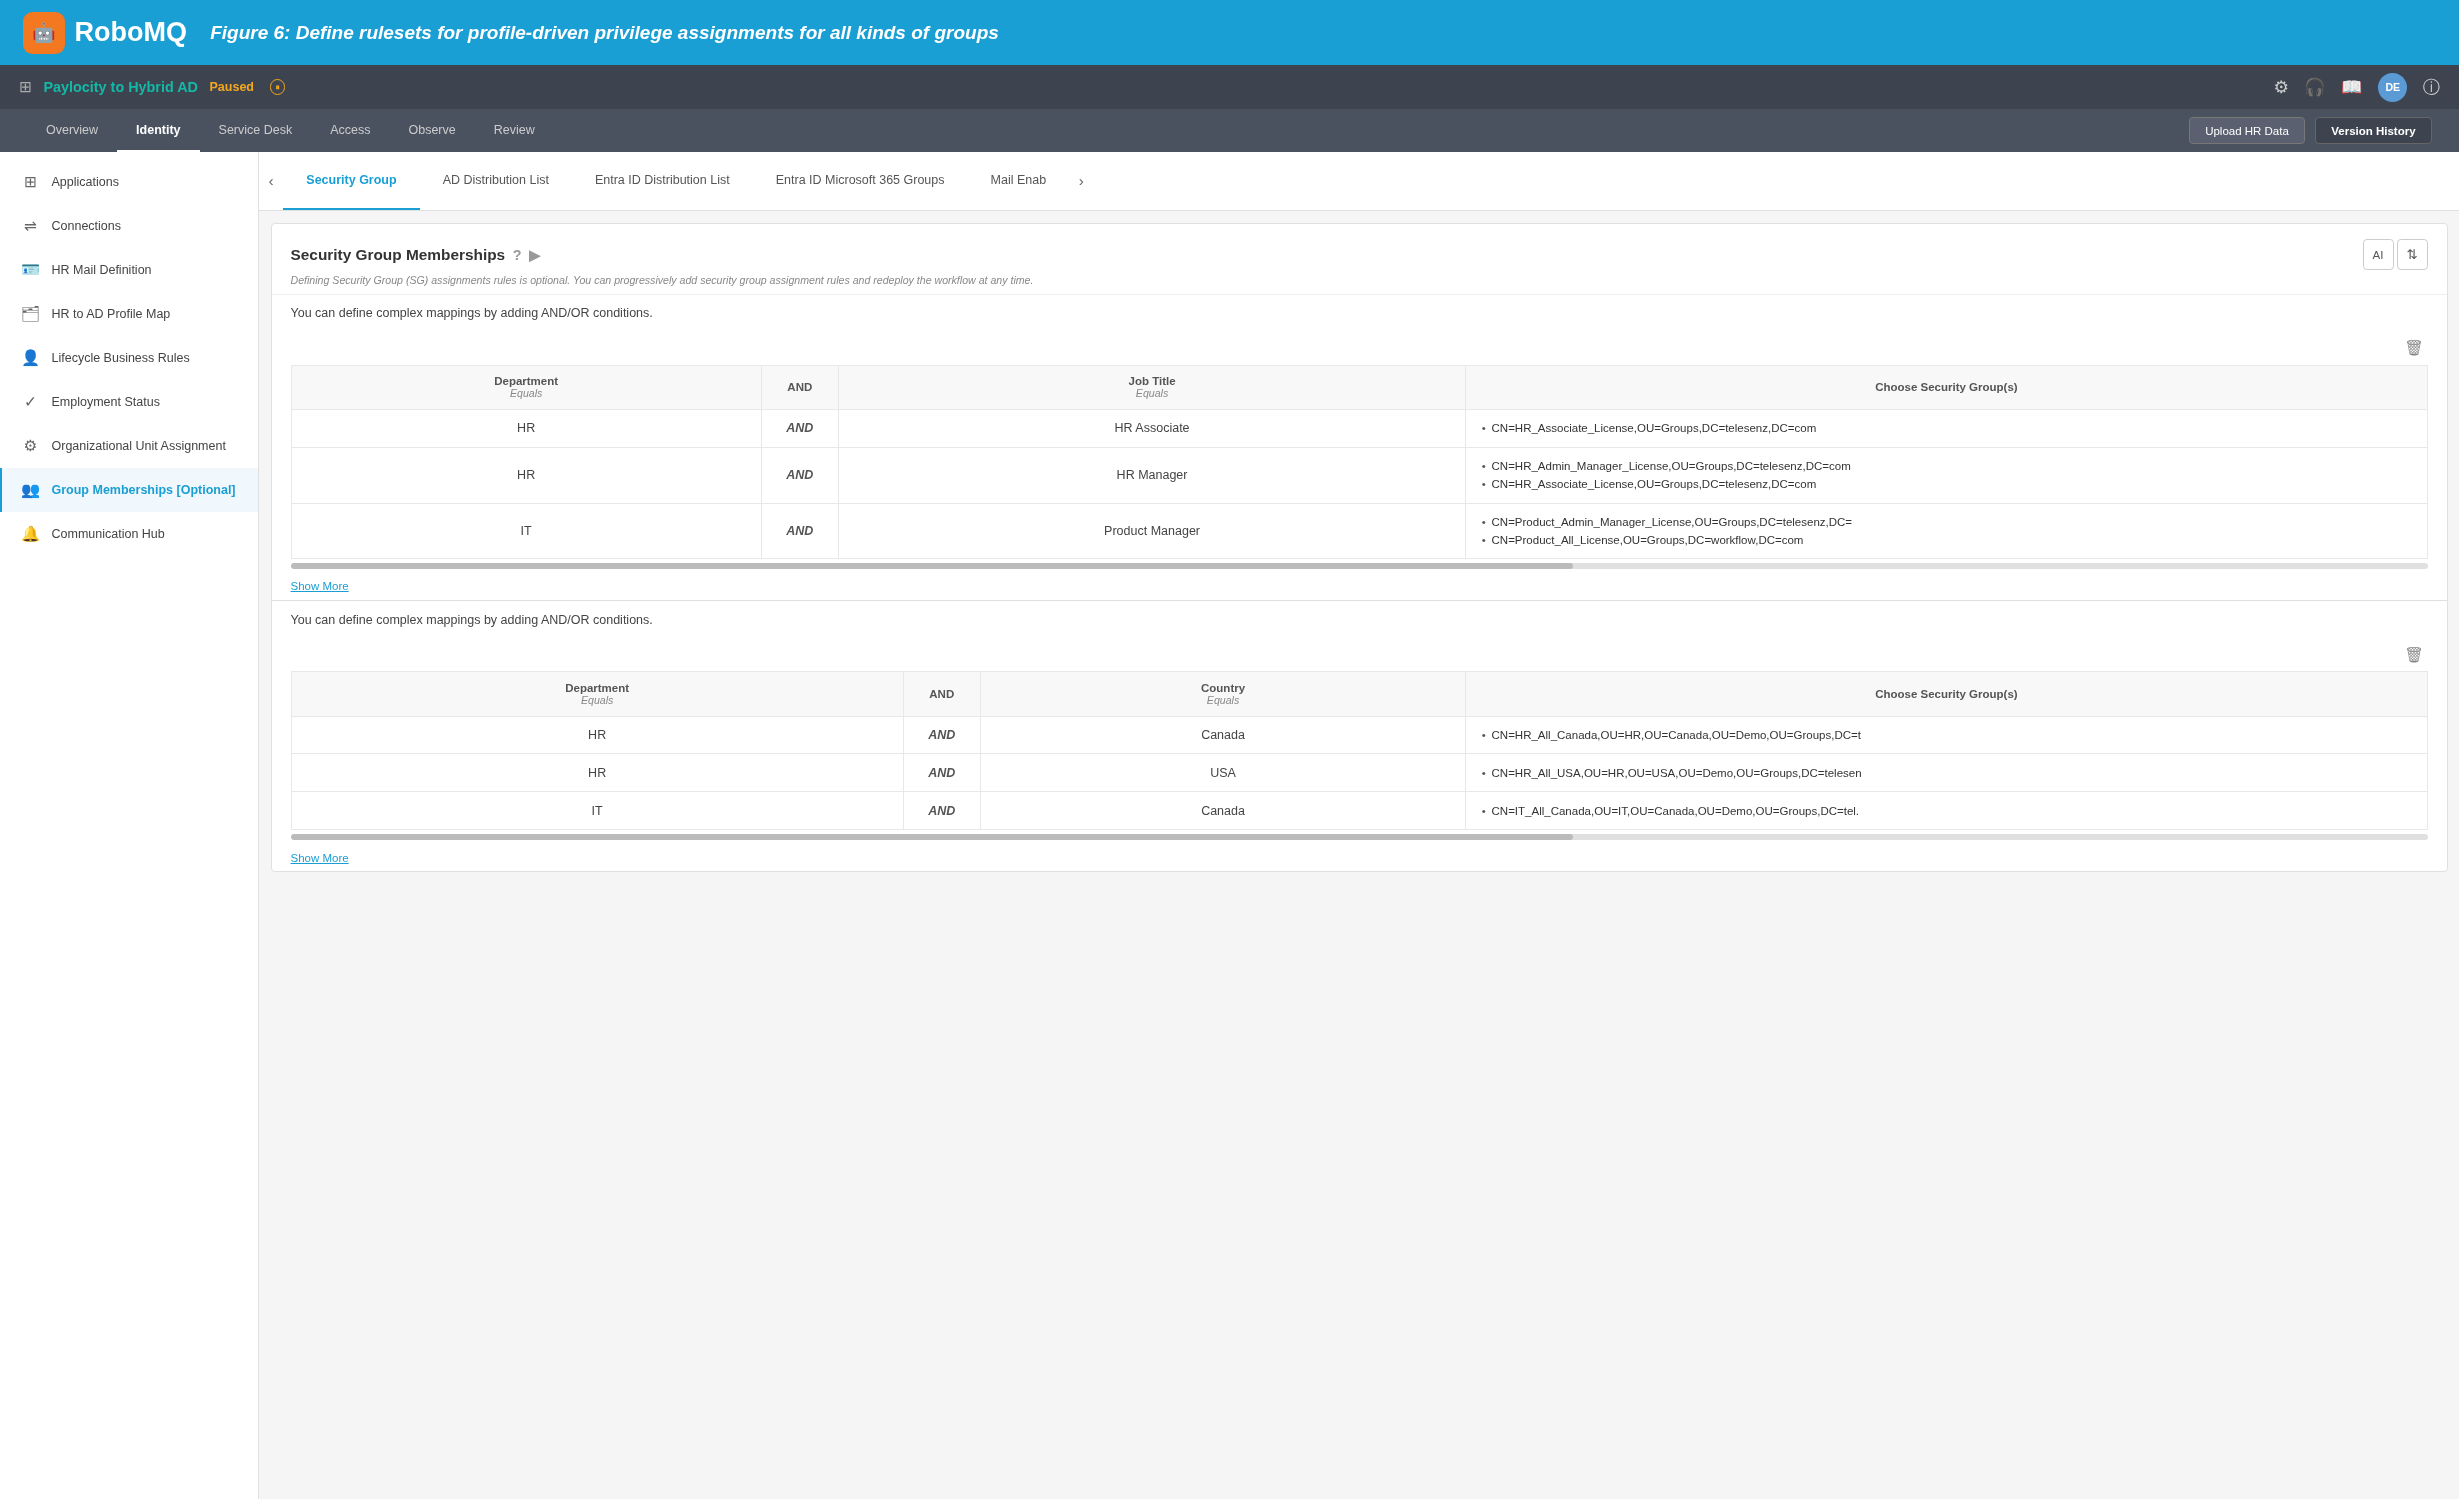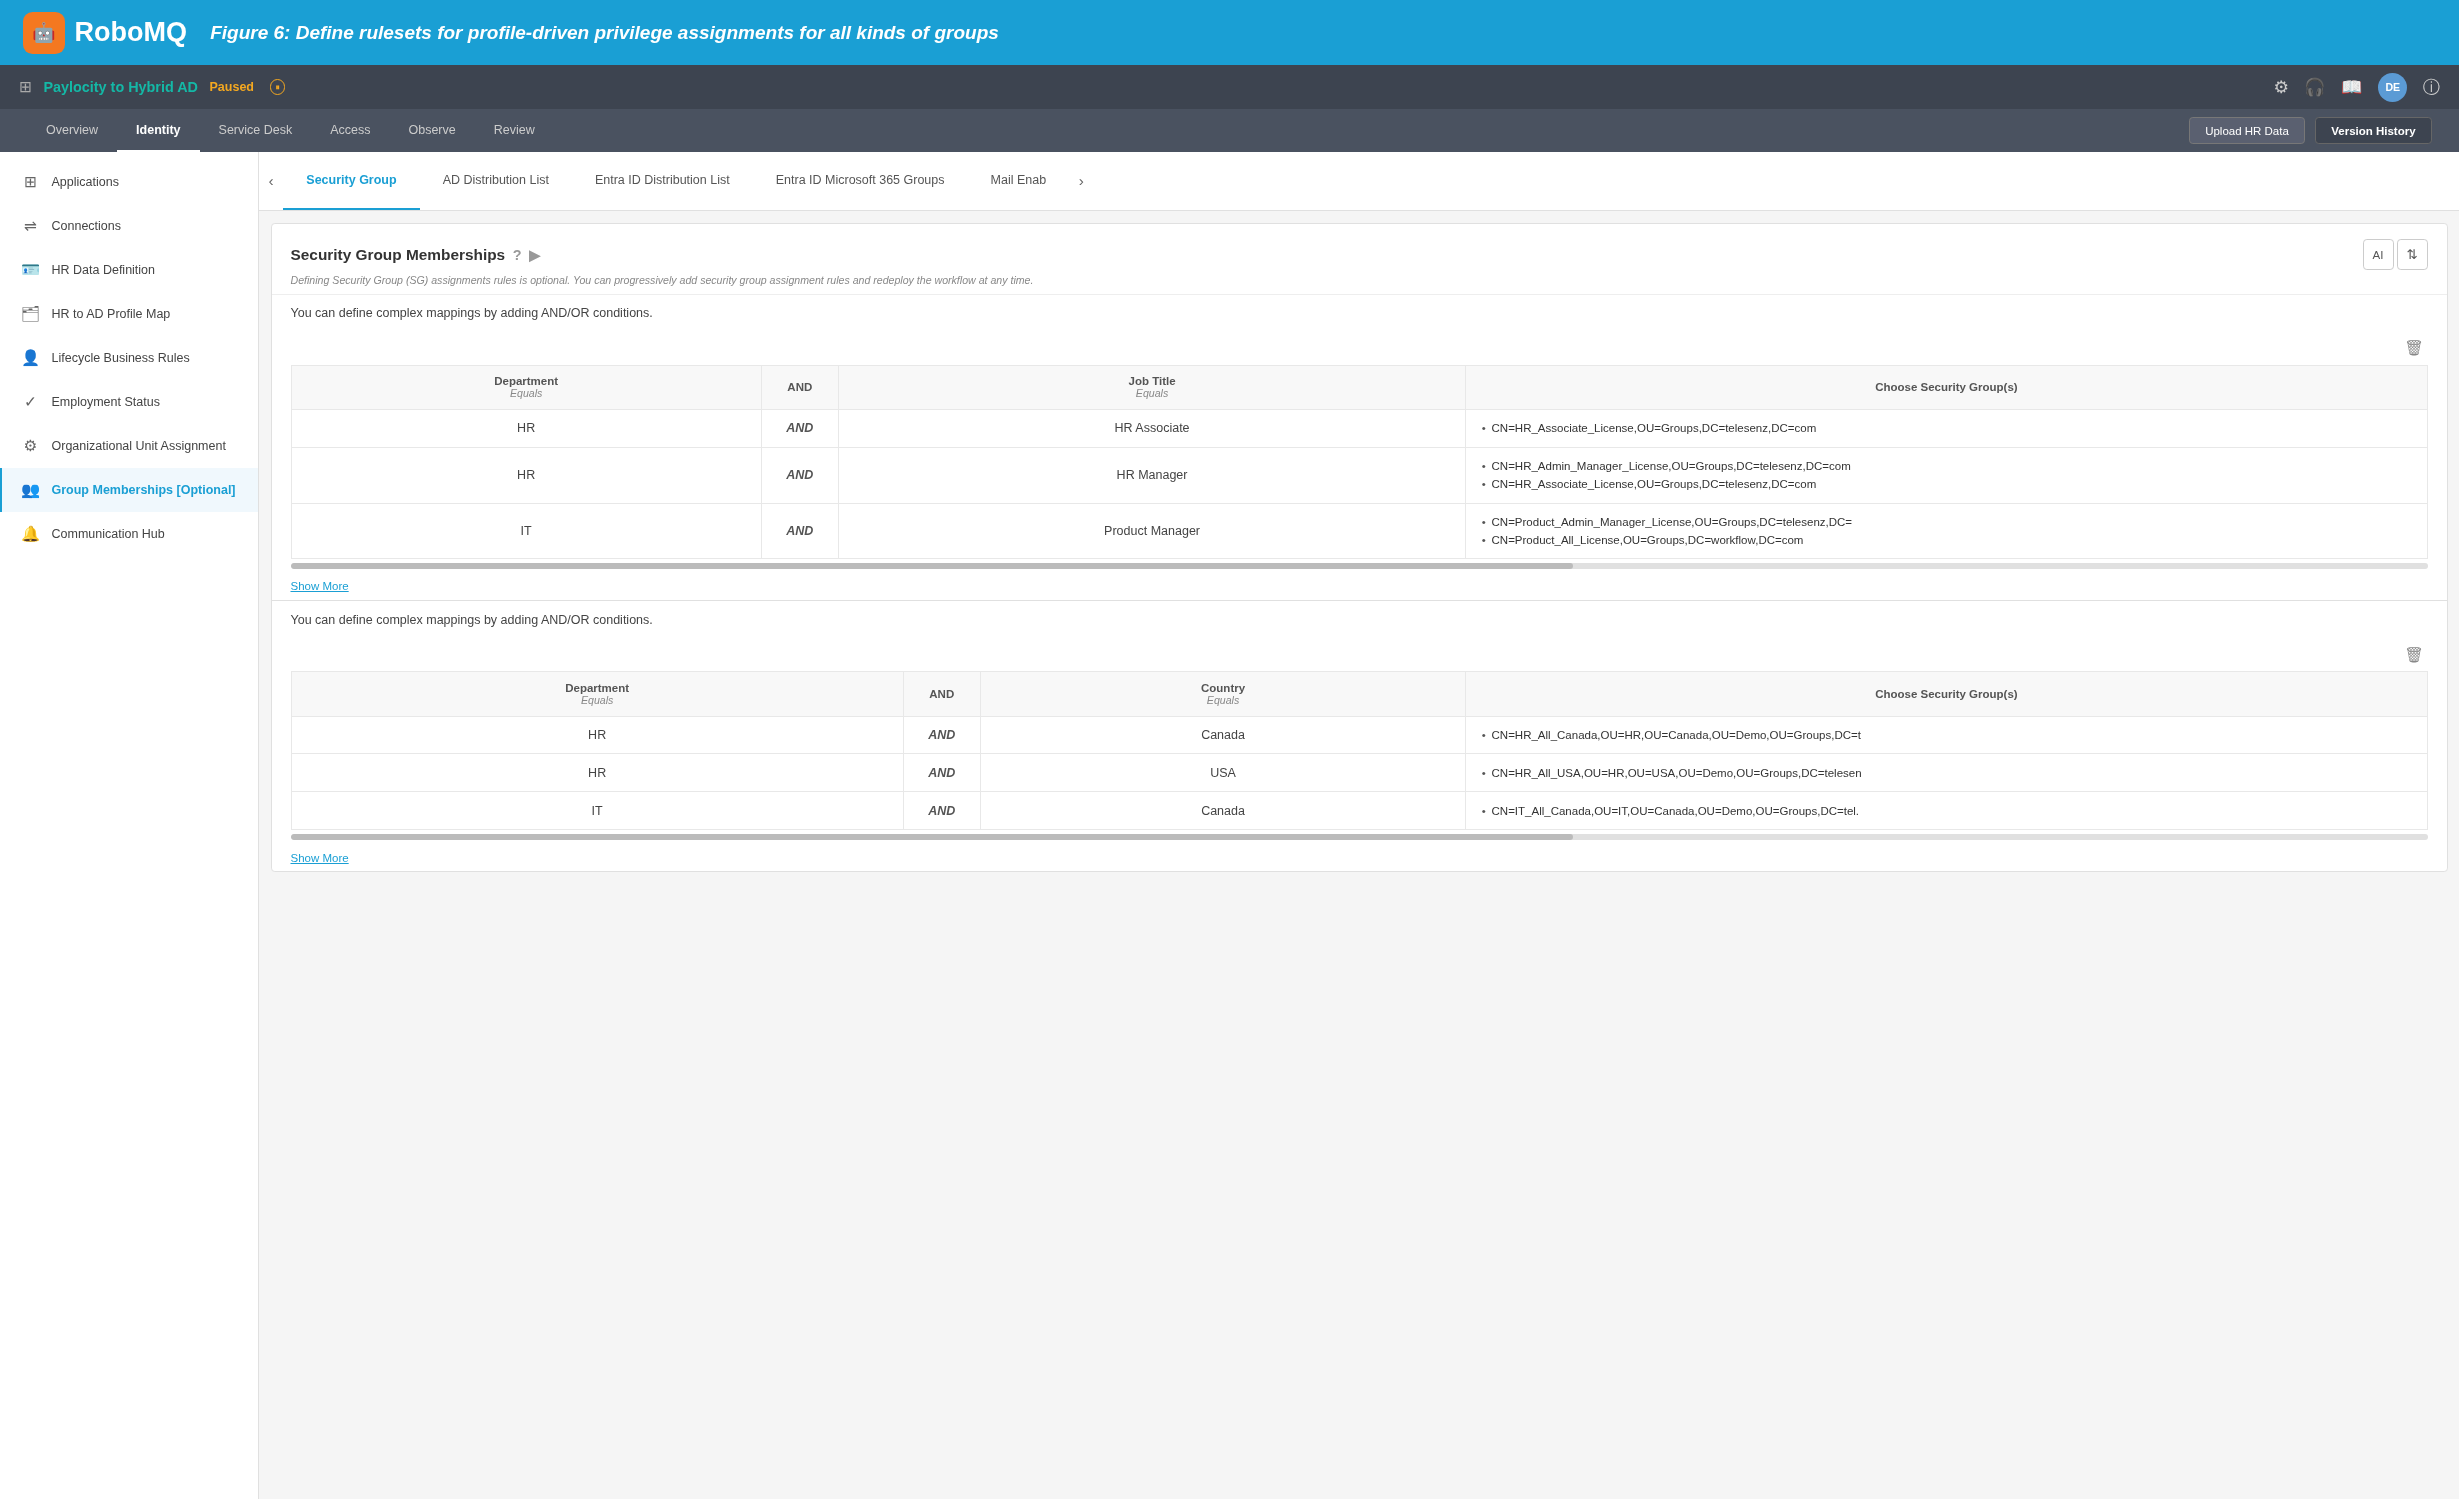--- a/index.html
+++ b/index.html
@@ -376,21 +376,21 @@
     <div class="sidebar-item">
       <div class="sidebar-icon">⊞</div>
       <span>Applications</span>
     </div>
     <div class="sidebar-item">
       <div class="sidebar-icon">⇌</div>
       <span>Connections</span>
     </div>
     <div class="sidebar-item">
       <div class="sidebar-icon">🪪</div>
-      <span>HR Data Definition</span>
+      <span>HR Mail Definition</span>
     </div>
     <div class="sidebar-item">
       <div class="sidebar-icon">🗂</div>
       <span>HR to AD Profile Map</span>
     </div>
     <div class="sidebar-item">
       <div class="sidebar-icon">👤</div>
       <span>Lifecycle Business Rules</span>
     </div>
     <div class="sidebar-item">

